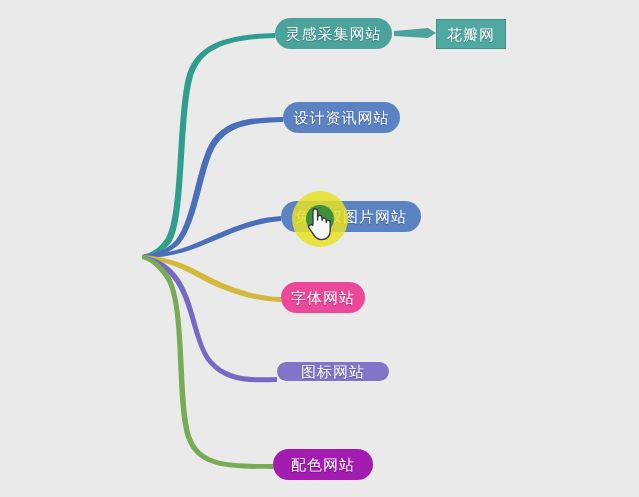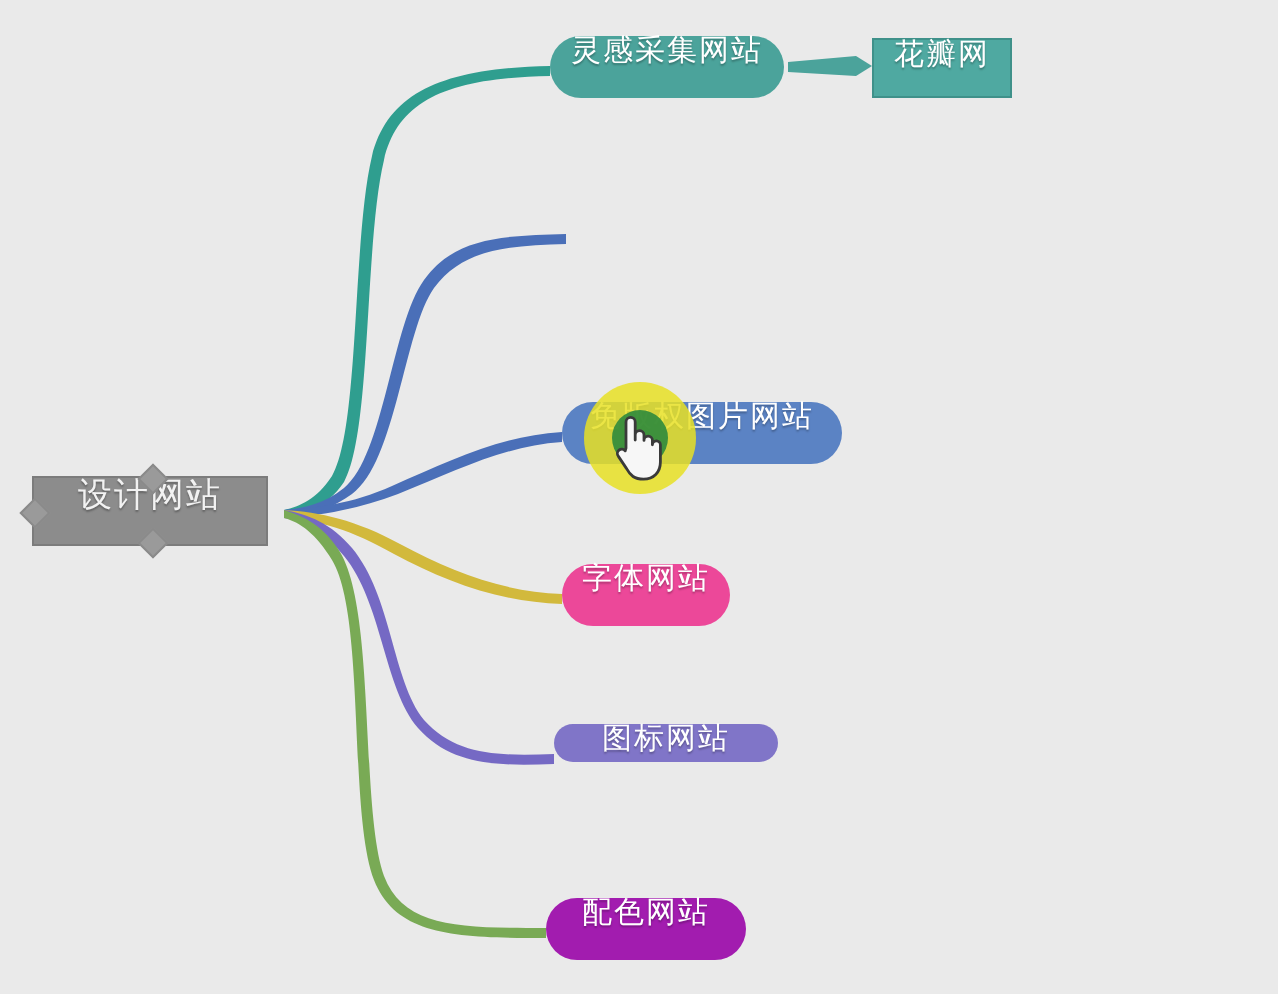--- a/index.html
+++ b/index.html
@@ -24,20 +24,21 @@
     position: absolute;
     left: 0;
     top: 0;
     width: 639px;
     height: 497px;
     pointer-events: none;
   }
   .node {
     position: absolute;
     display: flex;
+    align-items: center;
     justify-content: center;
     box-sizing: border-box;
     white-space: nowrap;
     letter-spacing: 1px;
     user-select: none;
   }
   .node-label {
     display: block;
     line-height: 1;
   }
@@ -169,35 +170,32 @@
     <g>
       <path d="M142,255 C152,258 162,263 170,276 C188,306 180,404 192,438 C202,464 230,464 273,464
                L273,469 C228,469 198,468 187,440 C174,406 183,308 166,280 C158,267 150,261 142,259 Z" fill="#79aa55"></path>
     </g>
 
     <g>
       <path d="M394,31 L428,28 L436,33 L428,38 L394,36 Z" fill="#4ba39b"></path>
     </g>
   </svg>
 
-  <div class="node" id="root-node">
-    <span class="handle left"></span>
-    <span class="handle top"></span>
-    <span class="handle bottom"></span>
-    <span class="node-label">设计网站</span>
-  </div>
 
   <div class="node pill" id="node-inspiration">
     <span class="node-label">灵感采集网站</span>
   </div>
 
   <div class="node" id="node-huaban">
     <span class="node-label">花瓣网</span>
   </div>
 
+  <div class="node pill" id="node-news">
+    <span class="node-label">设计资讯网站</span>
+  </div>
 
   <div class="node pill" id="node-free-images">
     <span class="node-label">免版权图片网站</span>
   </div>
 
   <div class="node pill" id="node-fonts">
     <span class="node-label">字体网站</span>
   </div>
 
   <div class="node pill" id="node-icons">

